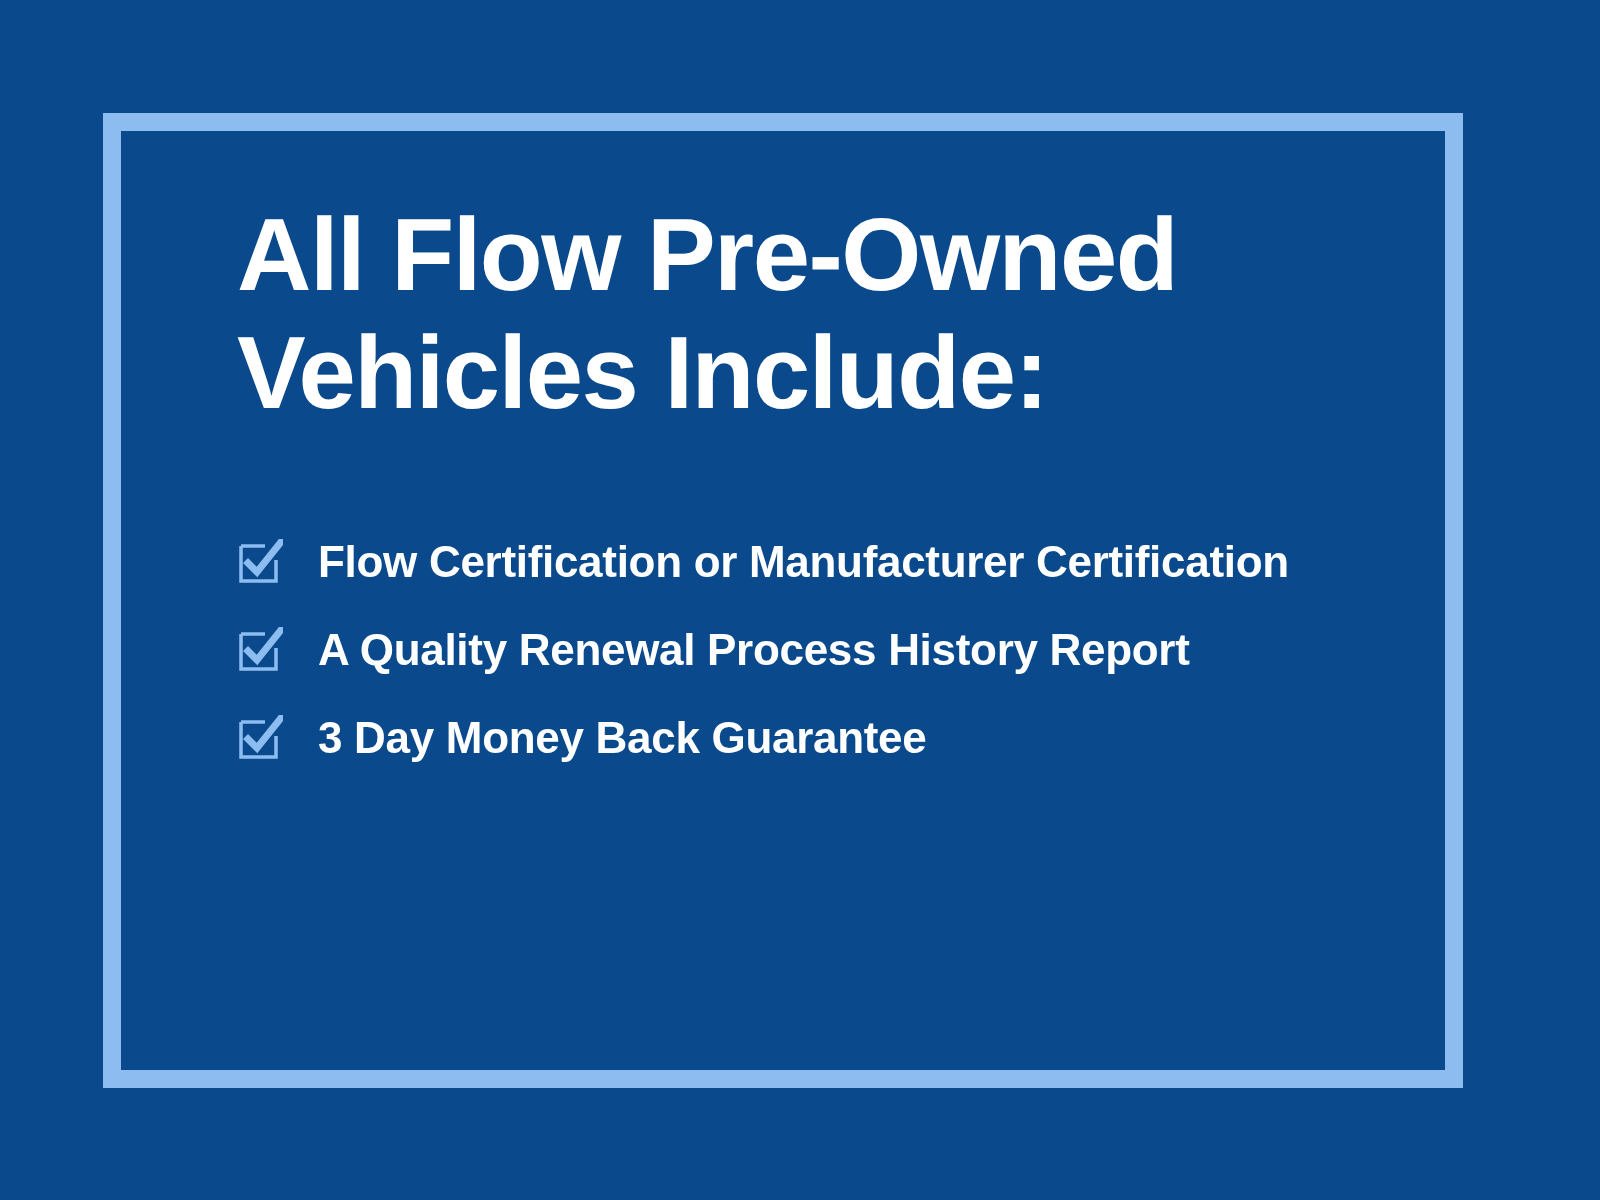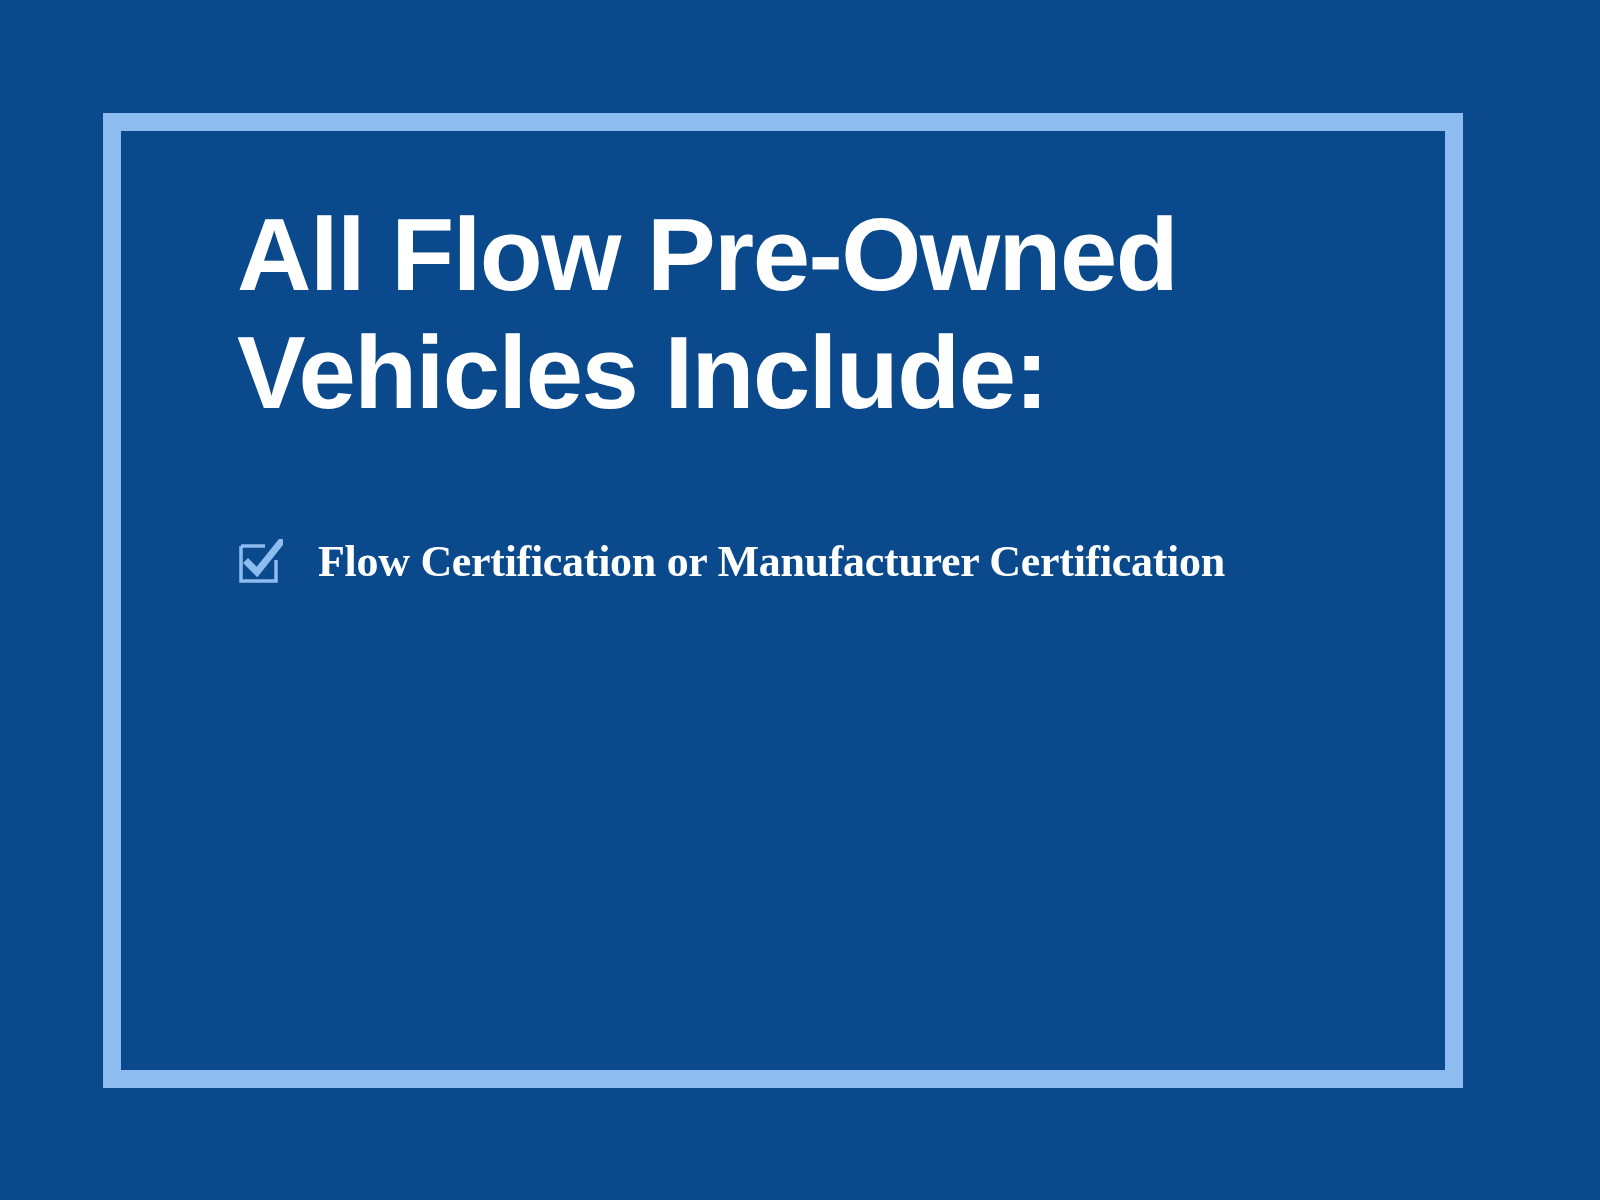--- a/index.html
+++ b/index.html
@@ -72,21 +72,21 @@
   .check-icon {
     flex: 0 0 auto;
     width: 46px;
     height: 46px;
     margin-right: 35px;
     display: block;
   }
 
   .benefit-text {
     color: #ffffff;
-    font-family: Liberation Serif, serif;
+    font-family: Liberation Sans, sans-serif;
     font-weight: bold;
     font-size: 44px;
     line-height: 50px;
     letter-spacing: -0.3px;
     white-space: nowrap;
   }
 </style>
 </head>
 <body>
 
@@ -103,19 +103,35 @@
 
       <li class="benefit-item">
         <svg class="check-icon" viewBox="0 0 46 46">
           <path d="M4 7 L4 42 L39 42 L39 21" fill="none" stroke="#8dbdf0" stroke-width="3.5"></path>
           <path d="M4 7 L28 7" fill="none" stroke="#8dbdf0" stroke-width="3.5"></path>
           <path d="M11 24 L20 33 L44 3" fill="none" stroke="#8dbdf0" stroke-width="7" stroke-linecap="square" stroke-linejoin="miter"></path>
         </svg>
         <span class="benefit-text">Flow Certification or Manufacturer Certification</span>
       </li>
 
+      <li class="benefit-item">
+        <svg class="check-icon" viewBox="0 0 46 46">
+          <path d="M4 7 L4 42 L39 42 L39 21" fill="none" stroke="#8dbdf0" stroke-width="3.5"></path>
+          <path d="M4 7 L28 7" fill="none" stroke="#8dbdf0" stroke-width="3.5"></path>
+          <path d="M11 24 L20 33 L44 3" fill="none" stroke="#8dbdf0" stroke-width="7" stroke-linecap="square" stroke-linejoin="miter"></path>
+        </svg>
+        <span class="benefit-text">A Quality Renewal Process History Report</span>
+      </li>
 
 
+      <li class="benefit-item">
+        <svg class="check-icon" viewBox="0 0 46 46">
+          <path d="M4 7 L4 42 L39 42 L39 21" fill="none" stroke="#8dbdf0" stroke-width="3.5"></path>
+          <path d="M4 7 L28 7" fill="none" stroke="#8dbdf0" stroke-width="3.5"></path>
+          <path d="M11 24 L20 33 L44 3" fill="none" stroke="#8dbdf0" stroke-width="7" stroke-linecap="square" stroke-linejoin="miter"></path>
+        </svg>
+        <span class="benefit-text">3 Day Money Back Guarantee</span>
+      </li>
 
 
     </ul>
   </div>
 </div>
 
 </body></html>

